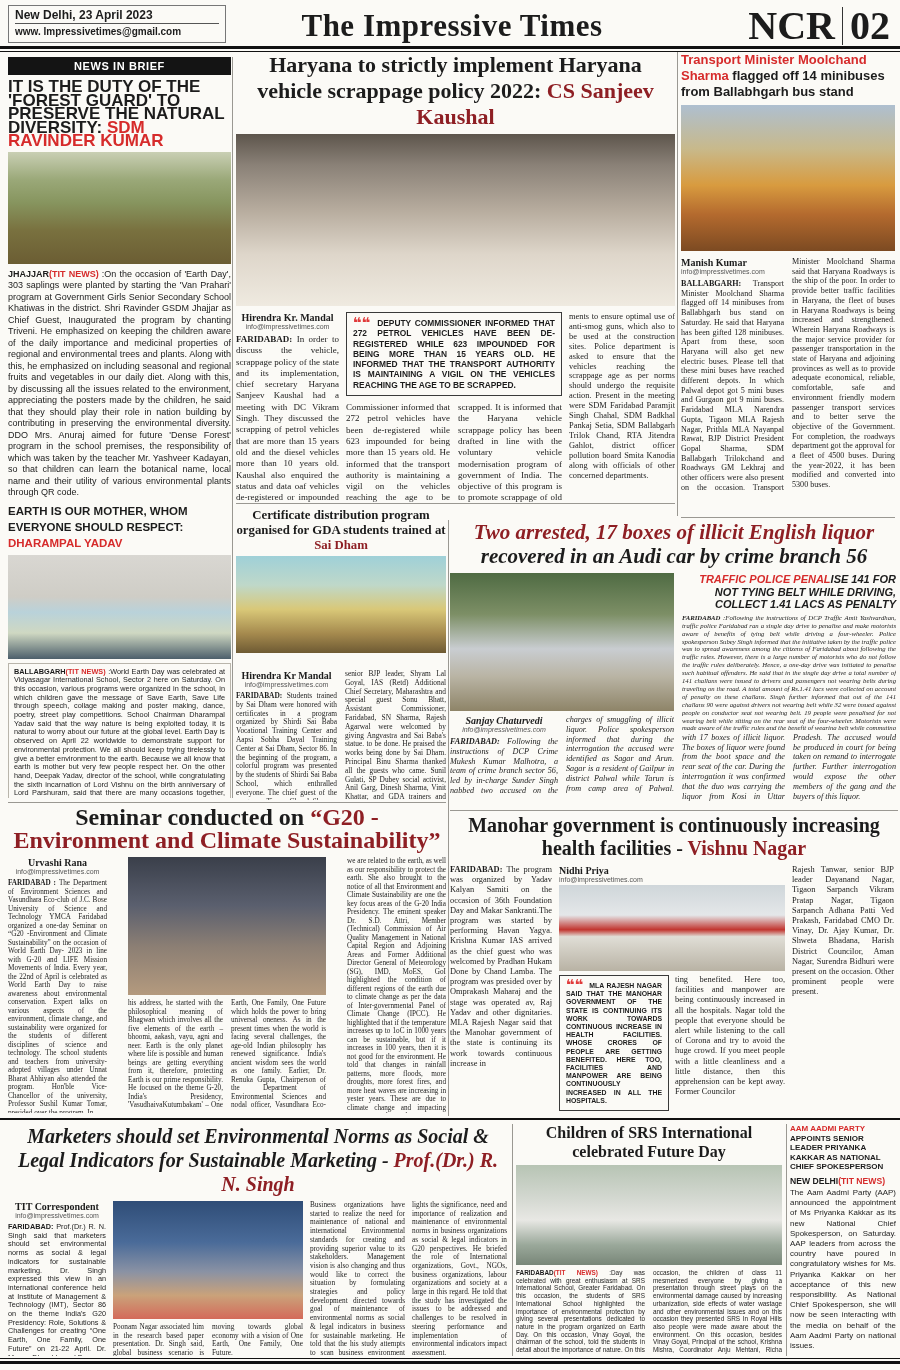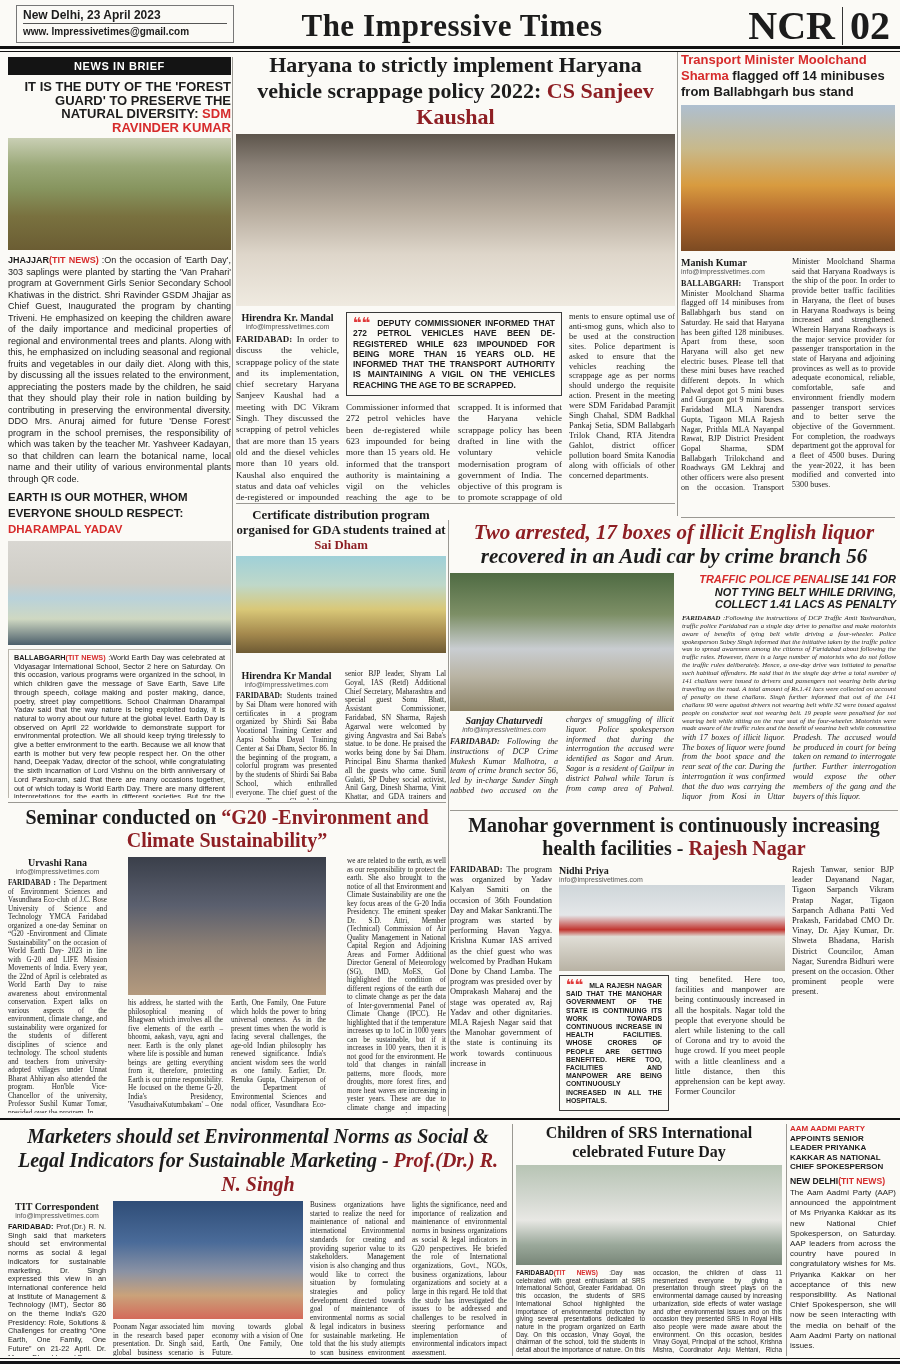--- a/index.html
+++ b/index.html
@@ -4,21 +4,21 @@
 <style>
   html,body{margin:0;padding:0;background:#e8e6e0;}
   #page{position:relative;width:900px;height:1370px;background:#fbfaf6;margin:0 auto;
         font-family:"Liberation Serif",serif;color:#1c1c1c;overflow:hidden;}
   .abs{position:absolute;}
   .rule{position:absolute;background:#111;}
   .vrule{position:absolute;width:1px;background:#9a9892;}
   .hrule{position:absolute;height:1px;background:#9a9892;}
   
   .mast-left{left:8px;top:5px;width:218px;height:38px;border:1px solid #777;padding:2px 6px;box-sizing:border-box;
-             font-family:"Liberation Sans",sans-serif;font-weight:bold;margin-left:8px;}
+             font-family:"Liberation Sans",sans-serif;font-weight:bold;}
   .mast-date{font-size:12px;border-bottom:1px solid #555;padding-bottom:1px;}
   .mast-email{font-size:10px;padding-top:2px;}
   .mast-title{left:4px;right:0;top:8px;text-align:center;font-size:31px;font-weight:bold;margin:0;
               font-family:"Liberation Serif",serif;letter-spacing:.5px;}
   .mast-right{right:10px;top:2px;font-size:40px;font-weight:bold;display:flex;align-items:center;gap:7px;}
   .mast-div{width:1px;height:38px;background:#333;display:inline-block;}
   
   .red-d{color:#8e1f24;}
   .red-b{color:#d62b2b;}
   .hl{font-weight:bold;text-align:center;margin:0;}
@@ -59,21 +59,21 @@
   <div class="abs mast-right">
     <span>NCR</span>
     <span class="mast-div"></span>
     <span>02</span>
   </div>
   <div class="rule" style="left:0;top:46px;width:900px;height:3px;"></div>
   <div class="rule" style="left:0;top:51px;width:900px;height:1px;"></div>
 
   <section style="left:8px;top:57px;width:223px;height:741px;">
     <div class="sans" style="background:#141414;color:#fff;font-weight:bold;font-size:11px;text-align:center;padding:3px 0;letter-spacing:.6px;">NEWS IN BRIEF</div>
-    <h3 class="hl sans" style="font-size:13px;line-height:13.5px;text-align:right;margin:5px 0 4px 0;">
+    <h3 class="hl sans" style="font-size:17px;line-height:13.5px;text-align:left;margin:5px 0 4px 0;">
       <span>IT IS THE DUTY OF THE 'FOREST GUARD' TO PRESERVE THE NATURAL DIVERSITY: </span><span class="red-b">SDM RAVINDER KUMAR</span>
     </h3>
     <div class="ph ph-plantation" style="height:112px;"></div>
     <p class="jt sans" style="font-size:9px;line-height:11.5px;margin-top:5px;height:230px;overflow:hidden;">
       <span class="lead">JHAJJAR</span><span class="lead red-b">(TIT NEWS)</span><span> :On the occasion of 'Earth Day', 303 saplings were planted by starting the 'Van Prahari' program at Government Girls Senior Secondary School Khatiwas in the district. Shri Ravinder GSDM Jhajjar as Chief Guest, Inaugurated the program by chanting Triveni. He emphasized on keeping the children aware of the daily importance and medicinal properties of regional and environmental trees and plants. Along with this, he emphasized on including seasonal and regional fruits and vegetables in our daily diet. Along with this, by discussing all the issues related to the environment, appreciating the posters made by the children, he said that they should play their role in nation building by contributing in preserving the environmental diversity. DDO Mrs. Anuraj aimed for future 'Dense Forest' program in the school premises, the responsibility of which was taken by the teacher Mr. Yashveer Kadayan, so that children can learn the botanical name, local name and their utility of various environmental plants through QR code.</span>
     </p>
     <h3 class="hl sans" style="font-size:11.5px;line-height:16px;text-align:left;margin:4px 0;">
       <span>EARTH IS OUR MOTHER, WHOM EVERYONE SHOULD RESPECT: </span><span class="red-b">DHARAMPAL YADAV</span>
     </h3>
     <div class="ph ph-kids" style="height:104px;"></div>
@@ -178,21 +178,21 @@
         </div>
       </div>
     </div>
   </section>
 
   <div class="hrule" style="left:8px;top:802px;width:438px;"></div>
   <div class="hrule" style="left:450px;top:810px;width:448px;"></div>
   <div class="vrule" style="left:448px;top:520px;height:596px;"></div>
 
   <section style="left:8px;top:806px;width:438px;height:310px;">
-    <h2 class="hl" style="font-size:20px;line-height:23px;">
+    <h2 class="hl" style="font-size:24px;line-height:23px;">
       <span>Seminar conducted on </span><span class="red-d">“G20 -Environment and Climate Sustainability”</span>
     </h2>
     <div style="display:flex;gap:21px;margin-top:5px;height:256px;">
       <div style="width:106px;overflow:hidden;">
         <p class="byline">
           <span class="bname">Urvashi Rana</span>
           <span class="bmail">info@impressivetimes.com</span>
         </p>
         <p class="jt" style="font-size:7.2px;line-height:8.5px;"><span class="lead">FARIDABAD :</span><span> The Department of Environment Sciences and Vasundhara Eco-club of J.C. Bose University of Science and Technology YMCA Faridabad organized a one-day Seminar on “G20 -Environment and Climate Sustainability” on the occasion of World Earth Day- 2023 in line with G-20 and LIFE Mission Movements of India. Every year, the 22nd of April is celebrated as World Earth Day to raise awareness about environmental conservation. Expert talks on various aspects of the environment, climate change, and sustainability were organized for the students of different disciplines of science and technology. The school students and teachers from university-adopted villages under Unnat Bharat Abhiyan also attended the program. Hon'ble Vice-Chancellor of the university, Professor Sushil Kumar Tomar, presided over the program. In</span></p>
       </div>
@@ -203,21 +203,21 @@
         </div>
       </div>
       <div style="width:106px;overflow:hidden;">
         <p class="jt" style="font-size:7.2px;line-height:8.5px;">we are related to the earth, as well as our responsibility to protect the earth. She also brought to the notice of all that Environment and Climate Sustainability are one the key focus areas of the G-20 India Presidency. The eminent speaker Dr. S.D. Attri, Member (Technical) Commission of Air Quality Management in National Capital Region and Adjoining Areas and Former Additional Director General of Meteorology (SG), IMD, MoES, GoI highlighted the condition of different regions of the earth due to climate change as per the data of Inter-governmental Panel of Climate Change (IPCC). He highlighted that if the temperature increases up to 1oC in 1000 years can be sustainable, but if it increases in 100 years, then it is not good for the environment. He told that changes in rainfall patterns, more floods, more droughts, more forest fires, and more heat waves are increasing in yester years. These are due to climate change and impacting everyone on the earth.</p>
       </div>
     </div>
   </section>
 
   <section style="left:450px;top:814px;width:448px;height:302px;">
     <h2 class="hl" style="font-size:20px;line-height:23px;">
-      <span>Manohar government is continuously increasing health facilities - </span><span class="red-d">Rajesh Nagar</span>
+      <span>Manohar government is continuously increasing health facilities - </span><span class="red-d">Vishnu Nagar</span>
     </h2>
     <div style="display:flex;gap:7px;margin-top:5px;height:248px;">
       <div style="width:102px;overflow:hidden;">
         <p class="jt" style="font-size:8.4px;line-height:10.2px;"><span class="lead">FARIDABAD:</span><span> The program was organized by Yadav Kalyan Samiti on the occasion of 36th Foundation Day and Makar Sankranti.The program was started by performing Havan Yagya. Krishna Kumar IAS arrived as the chief guest who was welcomed by Pradhan Hukam Done by Chand Lamba. The program was presided over by Omprakash Maharaj and the stage was operated av, Raj Yadav and other dignitaries. MLA Rajesh Nagar said that the Manohar government of the state is continuing its work towards continuous increase in</span></p>
       </div>
       <div style="width:226px;overflow:hidden;">
         <p class="byline" style="text-align:left;margin-bottom:2px;">
           <span class="bname">Nidhi Priya</span>
           <span class="bmail">info@impressivetimes.com</span>
         </p>

